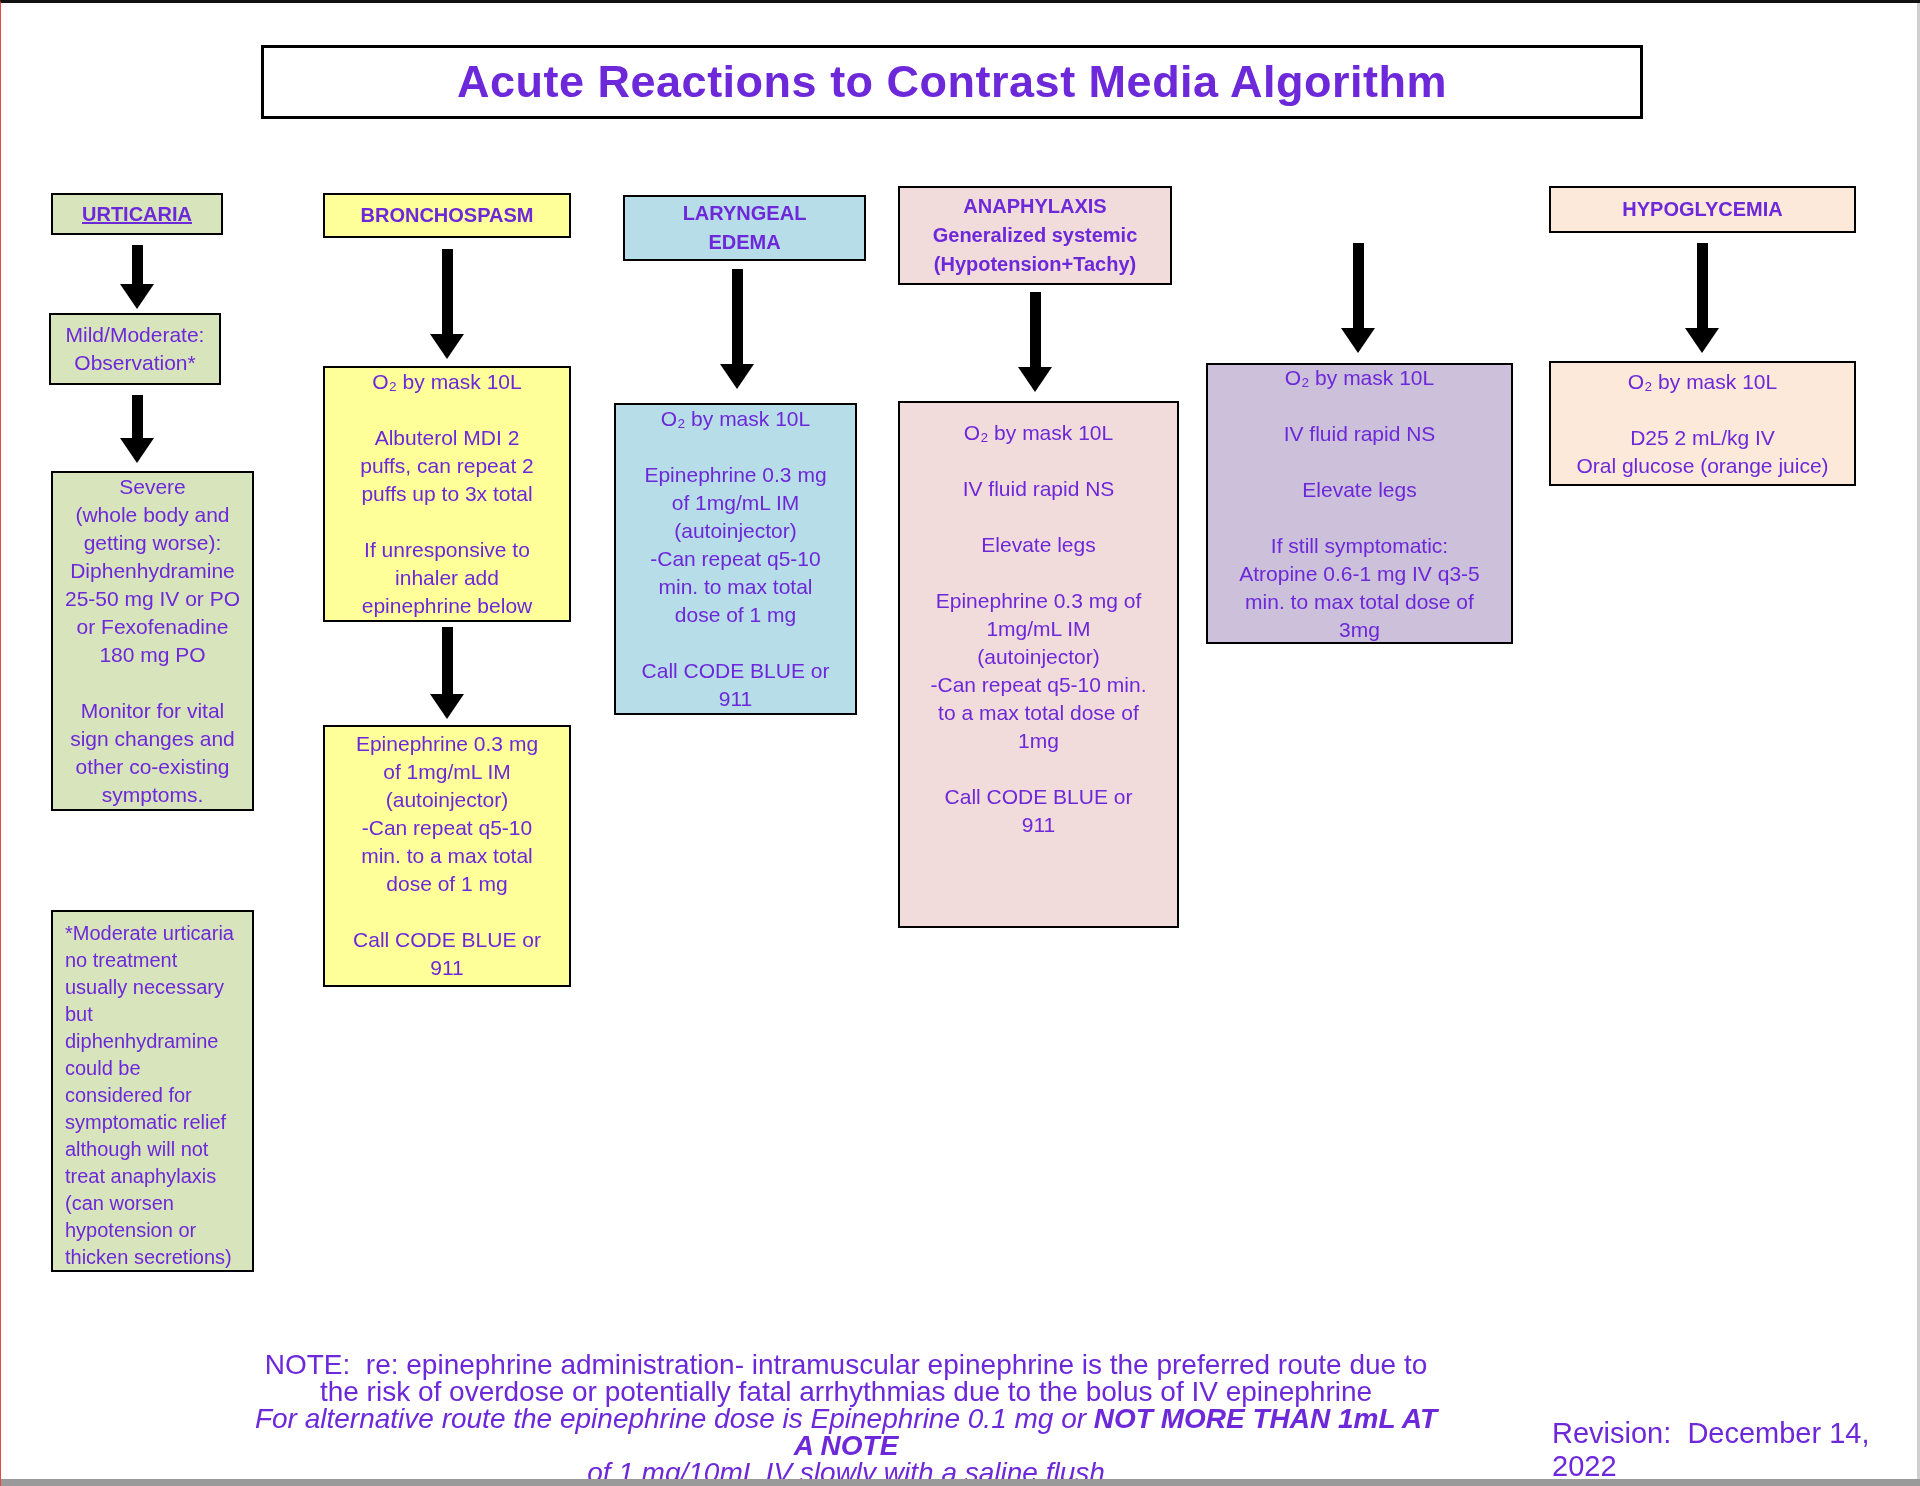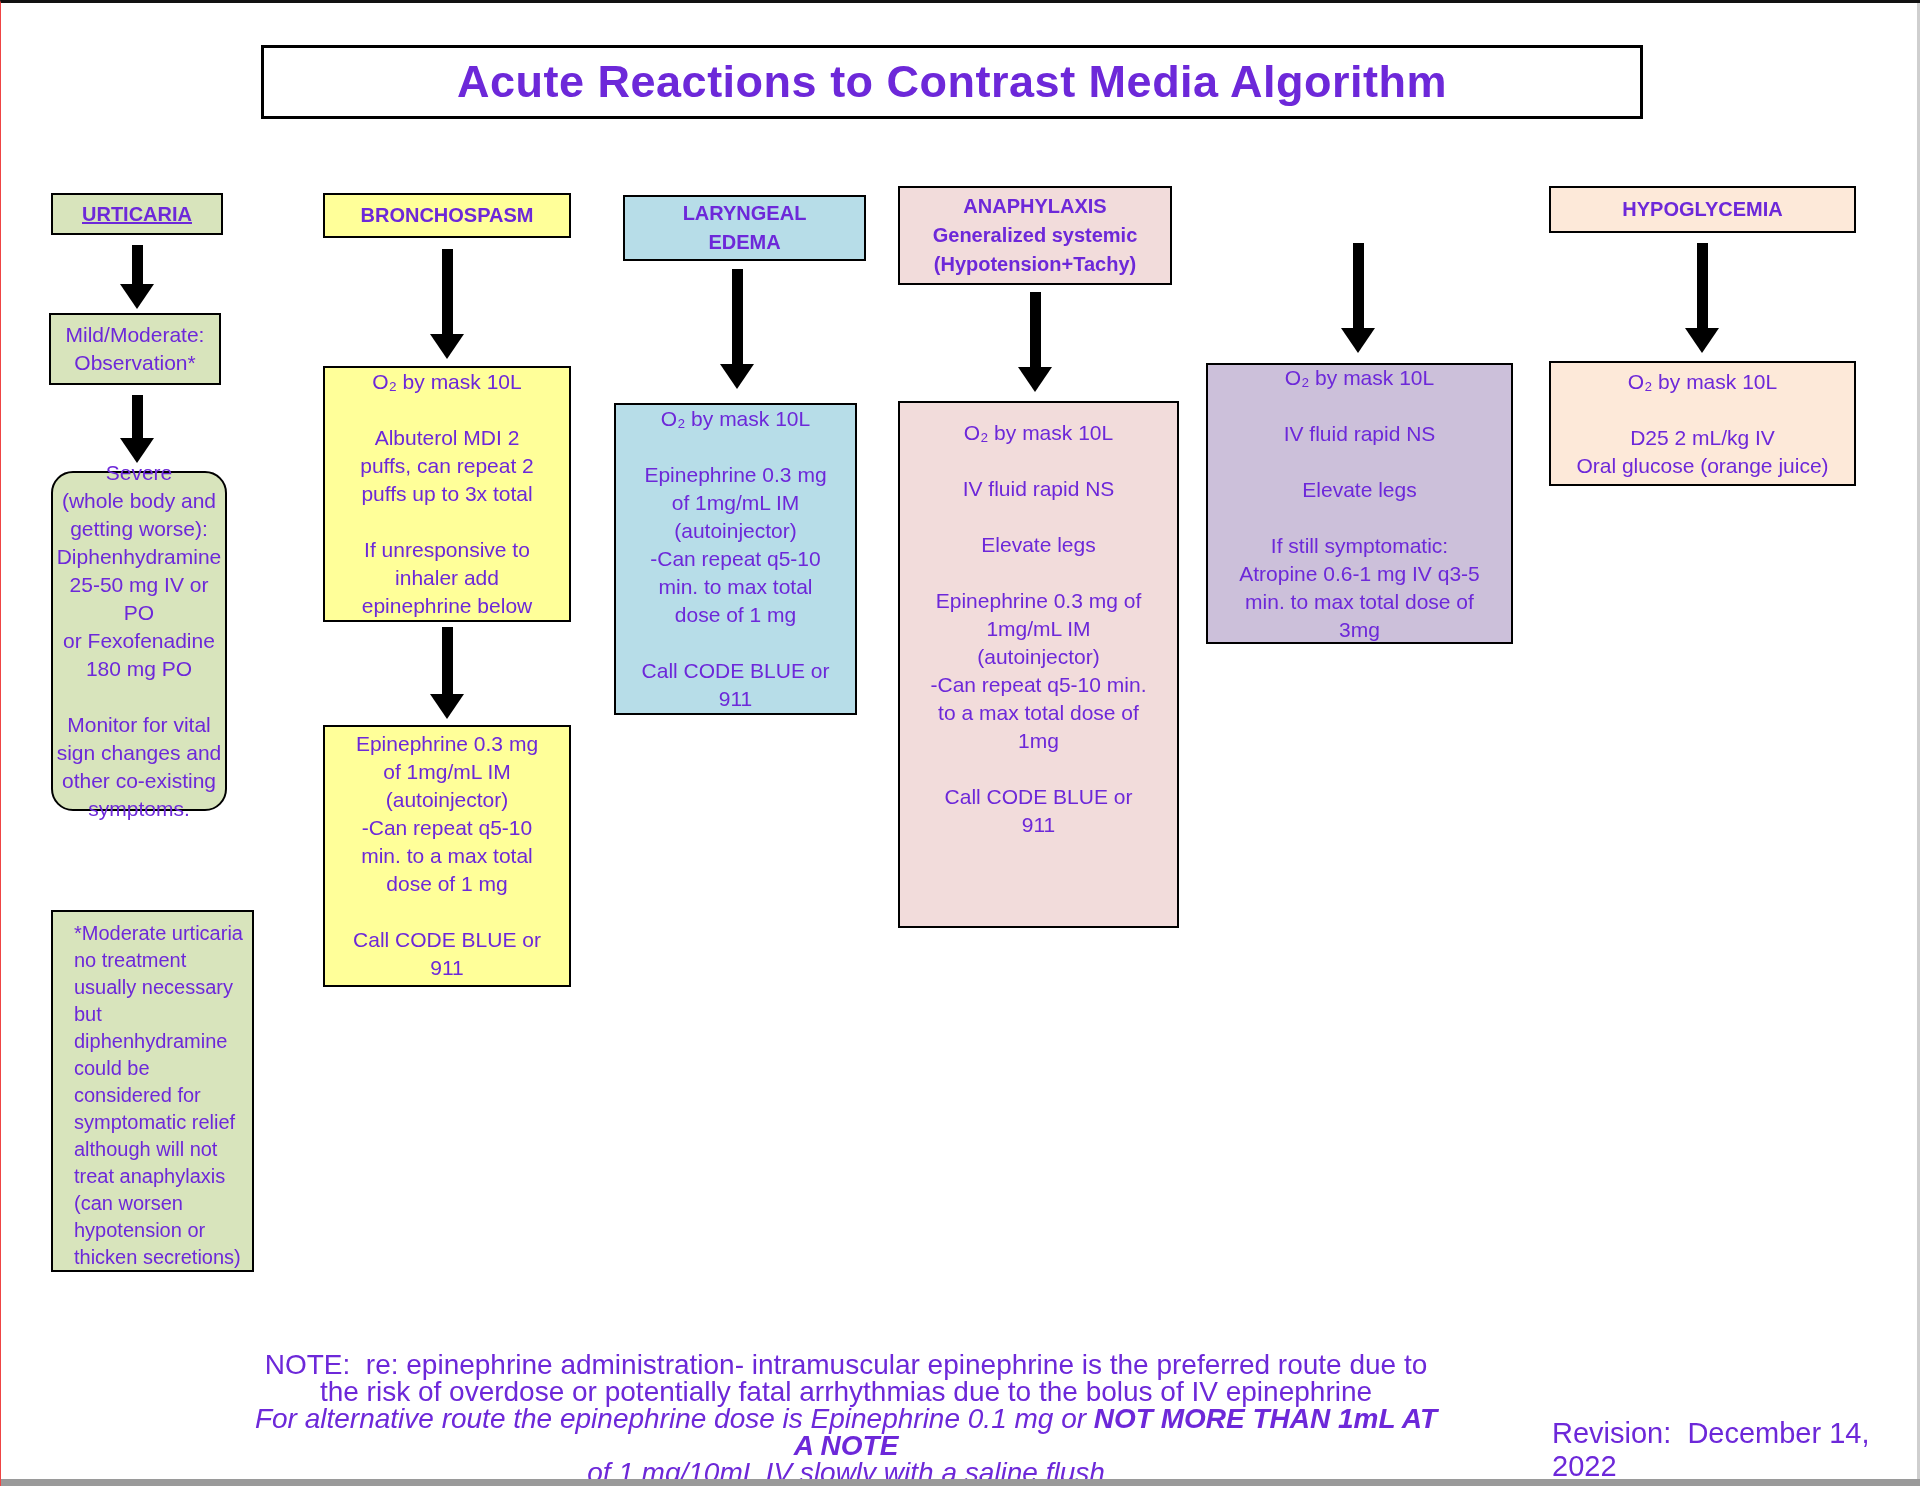--- a/index.html
+++ b/index.html
@@ -58,35 +58,35 @@
     <div class="head"></div>
   </div>
   <div class="cbox" style="left: 48px; top: 310px; width: 172px; height: 72px; background-color: rgb(216, 228, 188); justify-content: center;">
     <div class="box-text">Mild/Moderate:
 Observation*</div>
   </div>
   <div class="arrow" style="left:119px; top:392px; height:68px;">
     <div class="shaft"></div>
     <div class="head"></div>
   </div>
-  <div class="cbox" style="left: 50px; top: 468px; width: 176px; height: 340px; background-color: rgb(216, 228, 188); border-radius: 22px;">
+  <div class="cbox" style="left: 50px; top: 468px; width: 203px; height: 340px; background-color: rgb(216, 228, 188);">
     <div class="box-text">Severe
 (whole body and
 getting worse):
 Diphenhydramine
 25-50 mg IV or PO
 or Fexofenadine
 180 mg PO
 
 Monitor for vital
 sign changes and
 other co-existing
 symptoms.</div>
   </div>
-  <div class="cbox left-text top-align" style="left: 50px; top: 907px; width: 203px; height: 362px; background-color: rgb(216, 228, 188); padding-left: 9px;">
+  <div class="cbox left-text top-align" style="left: 50px; top: 907px; width: 203px; height: 362px; background-color: rgb(216, 228, 188);">
     <div class="box-text">*Moderate urticaria
 no treatment
 usually necessary
 but
 diphenhydramine
 could be
 considered for
 symptomatic relief
 although will not
 treat anaphylaxis

